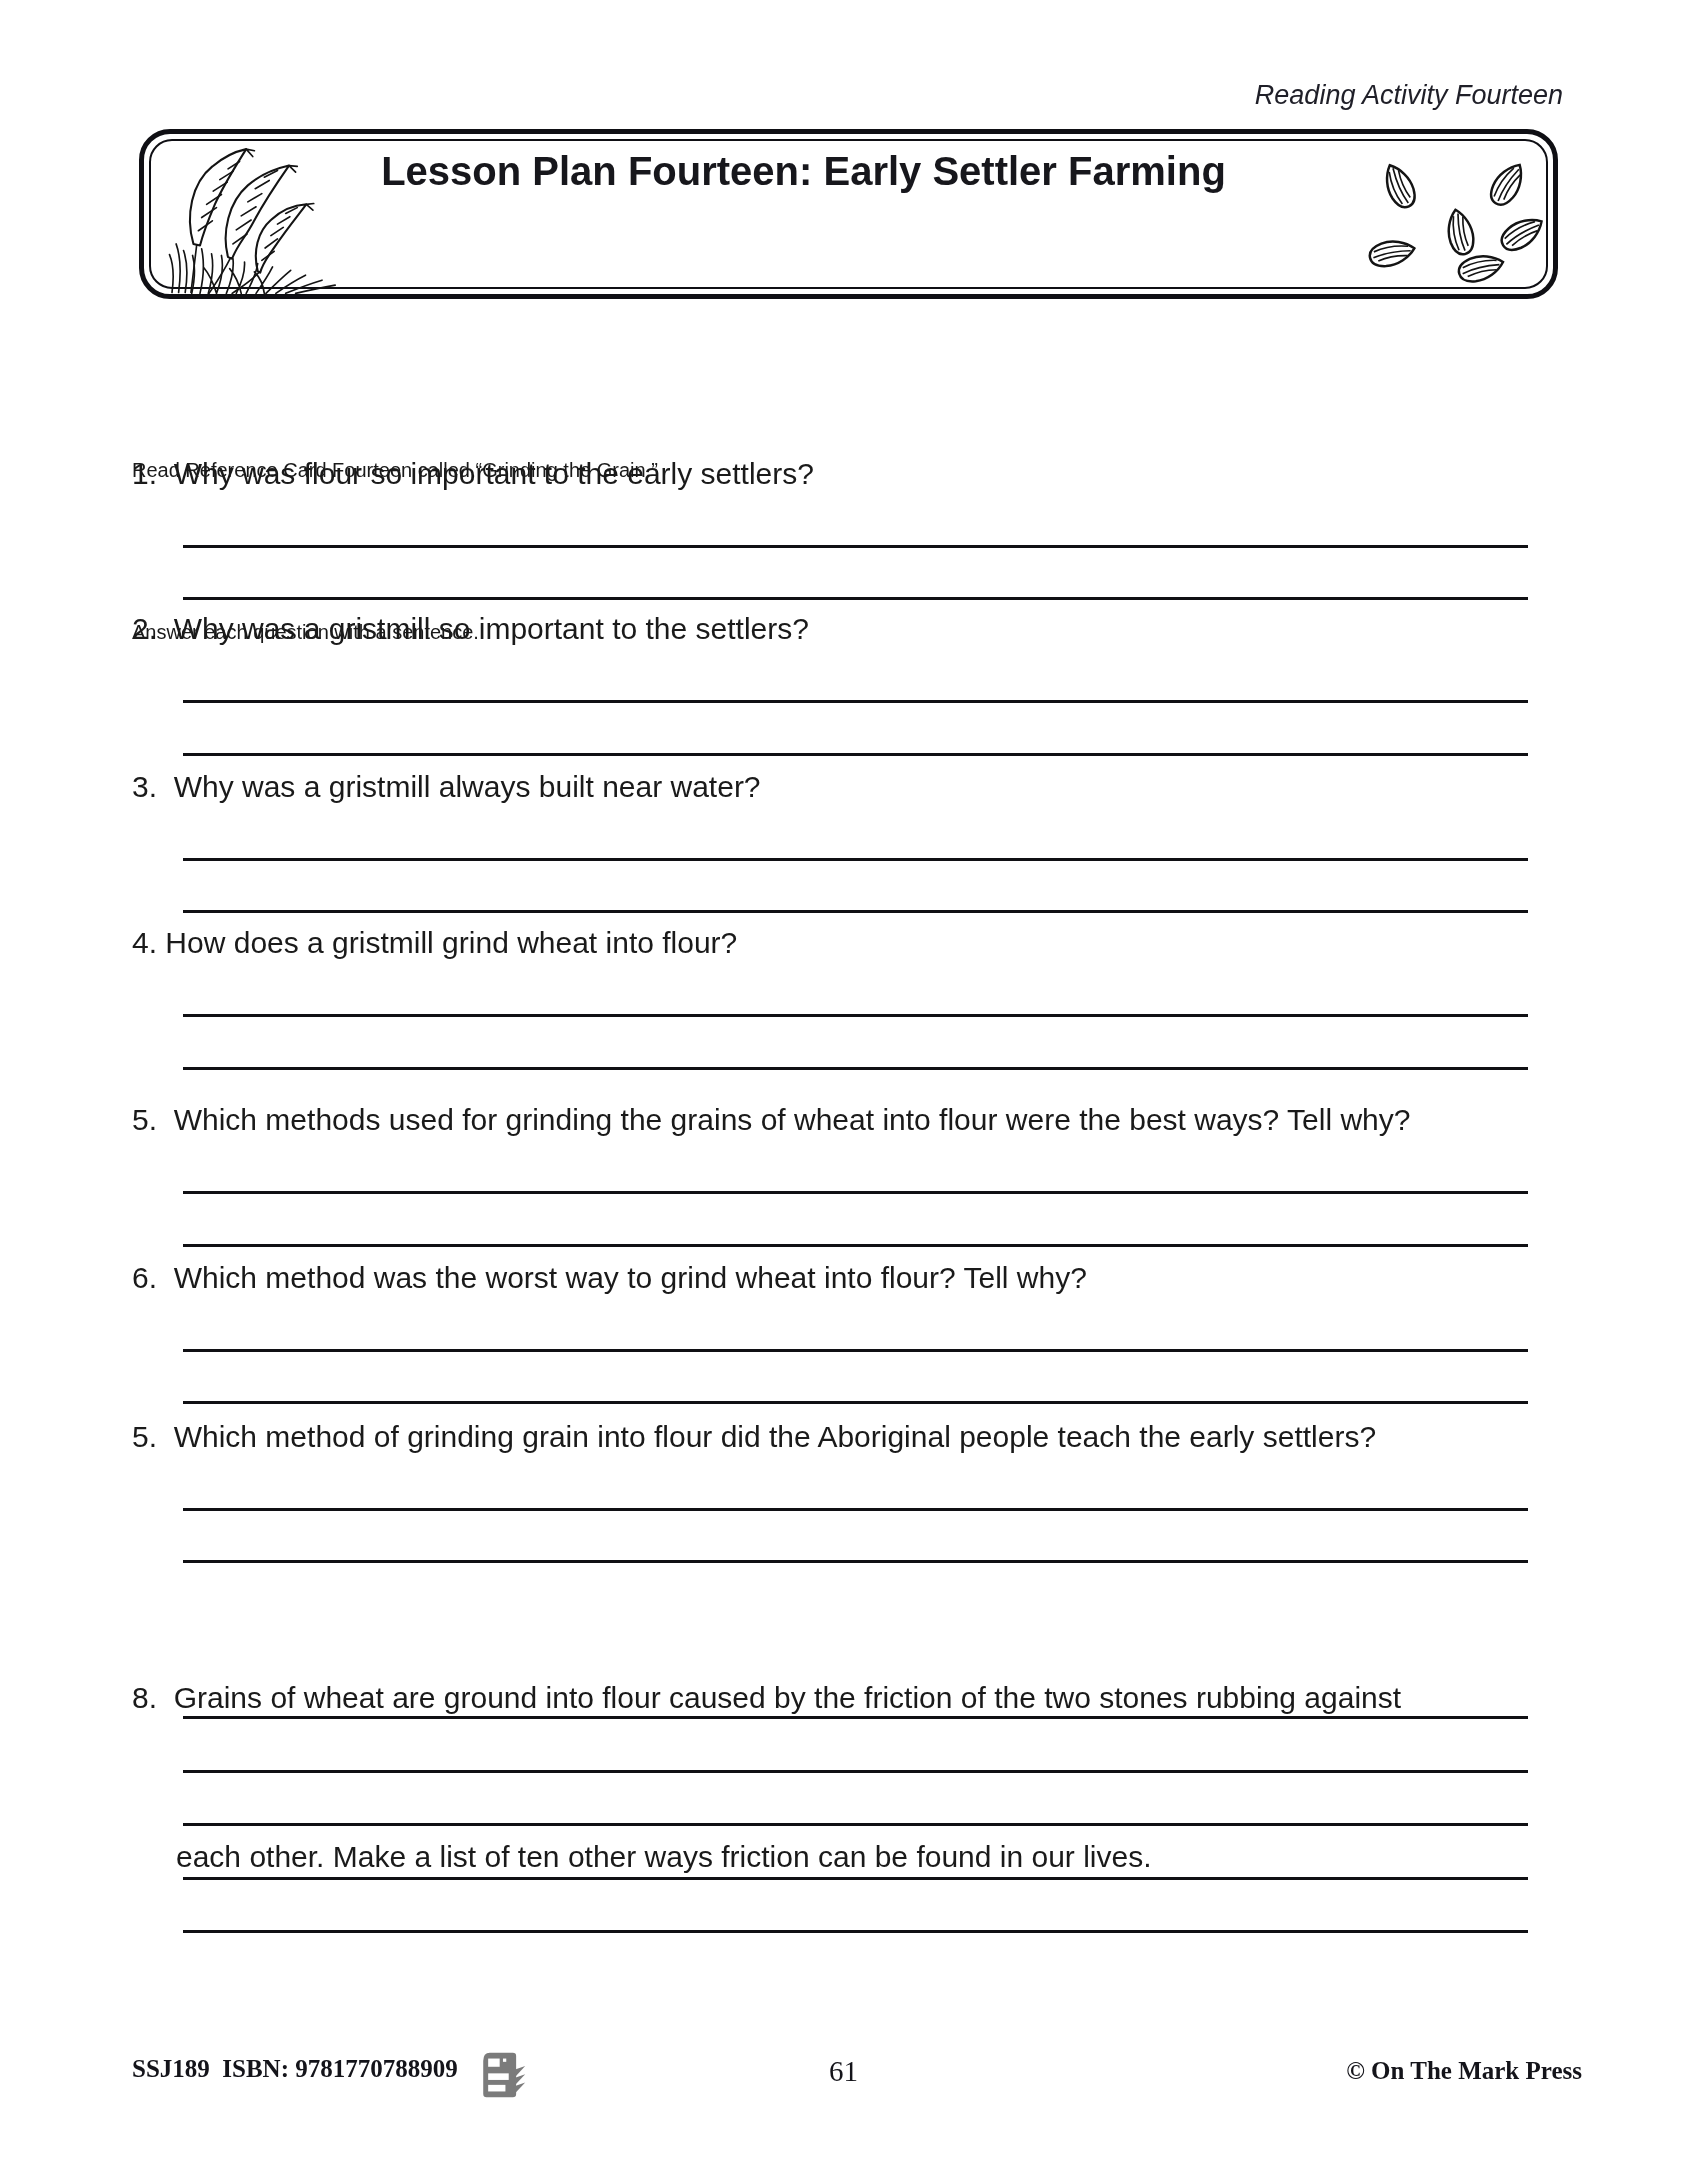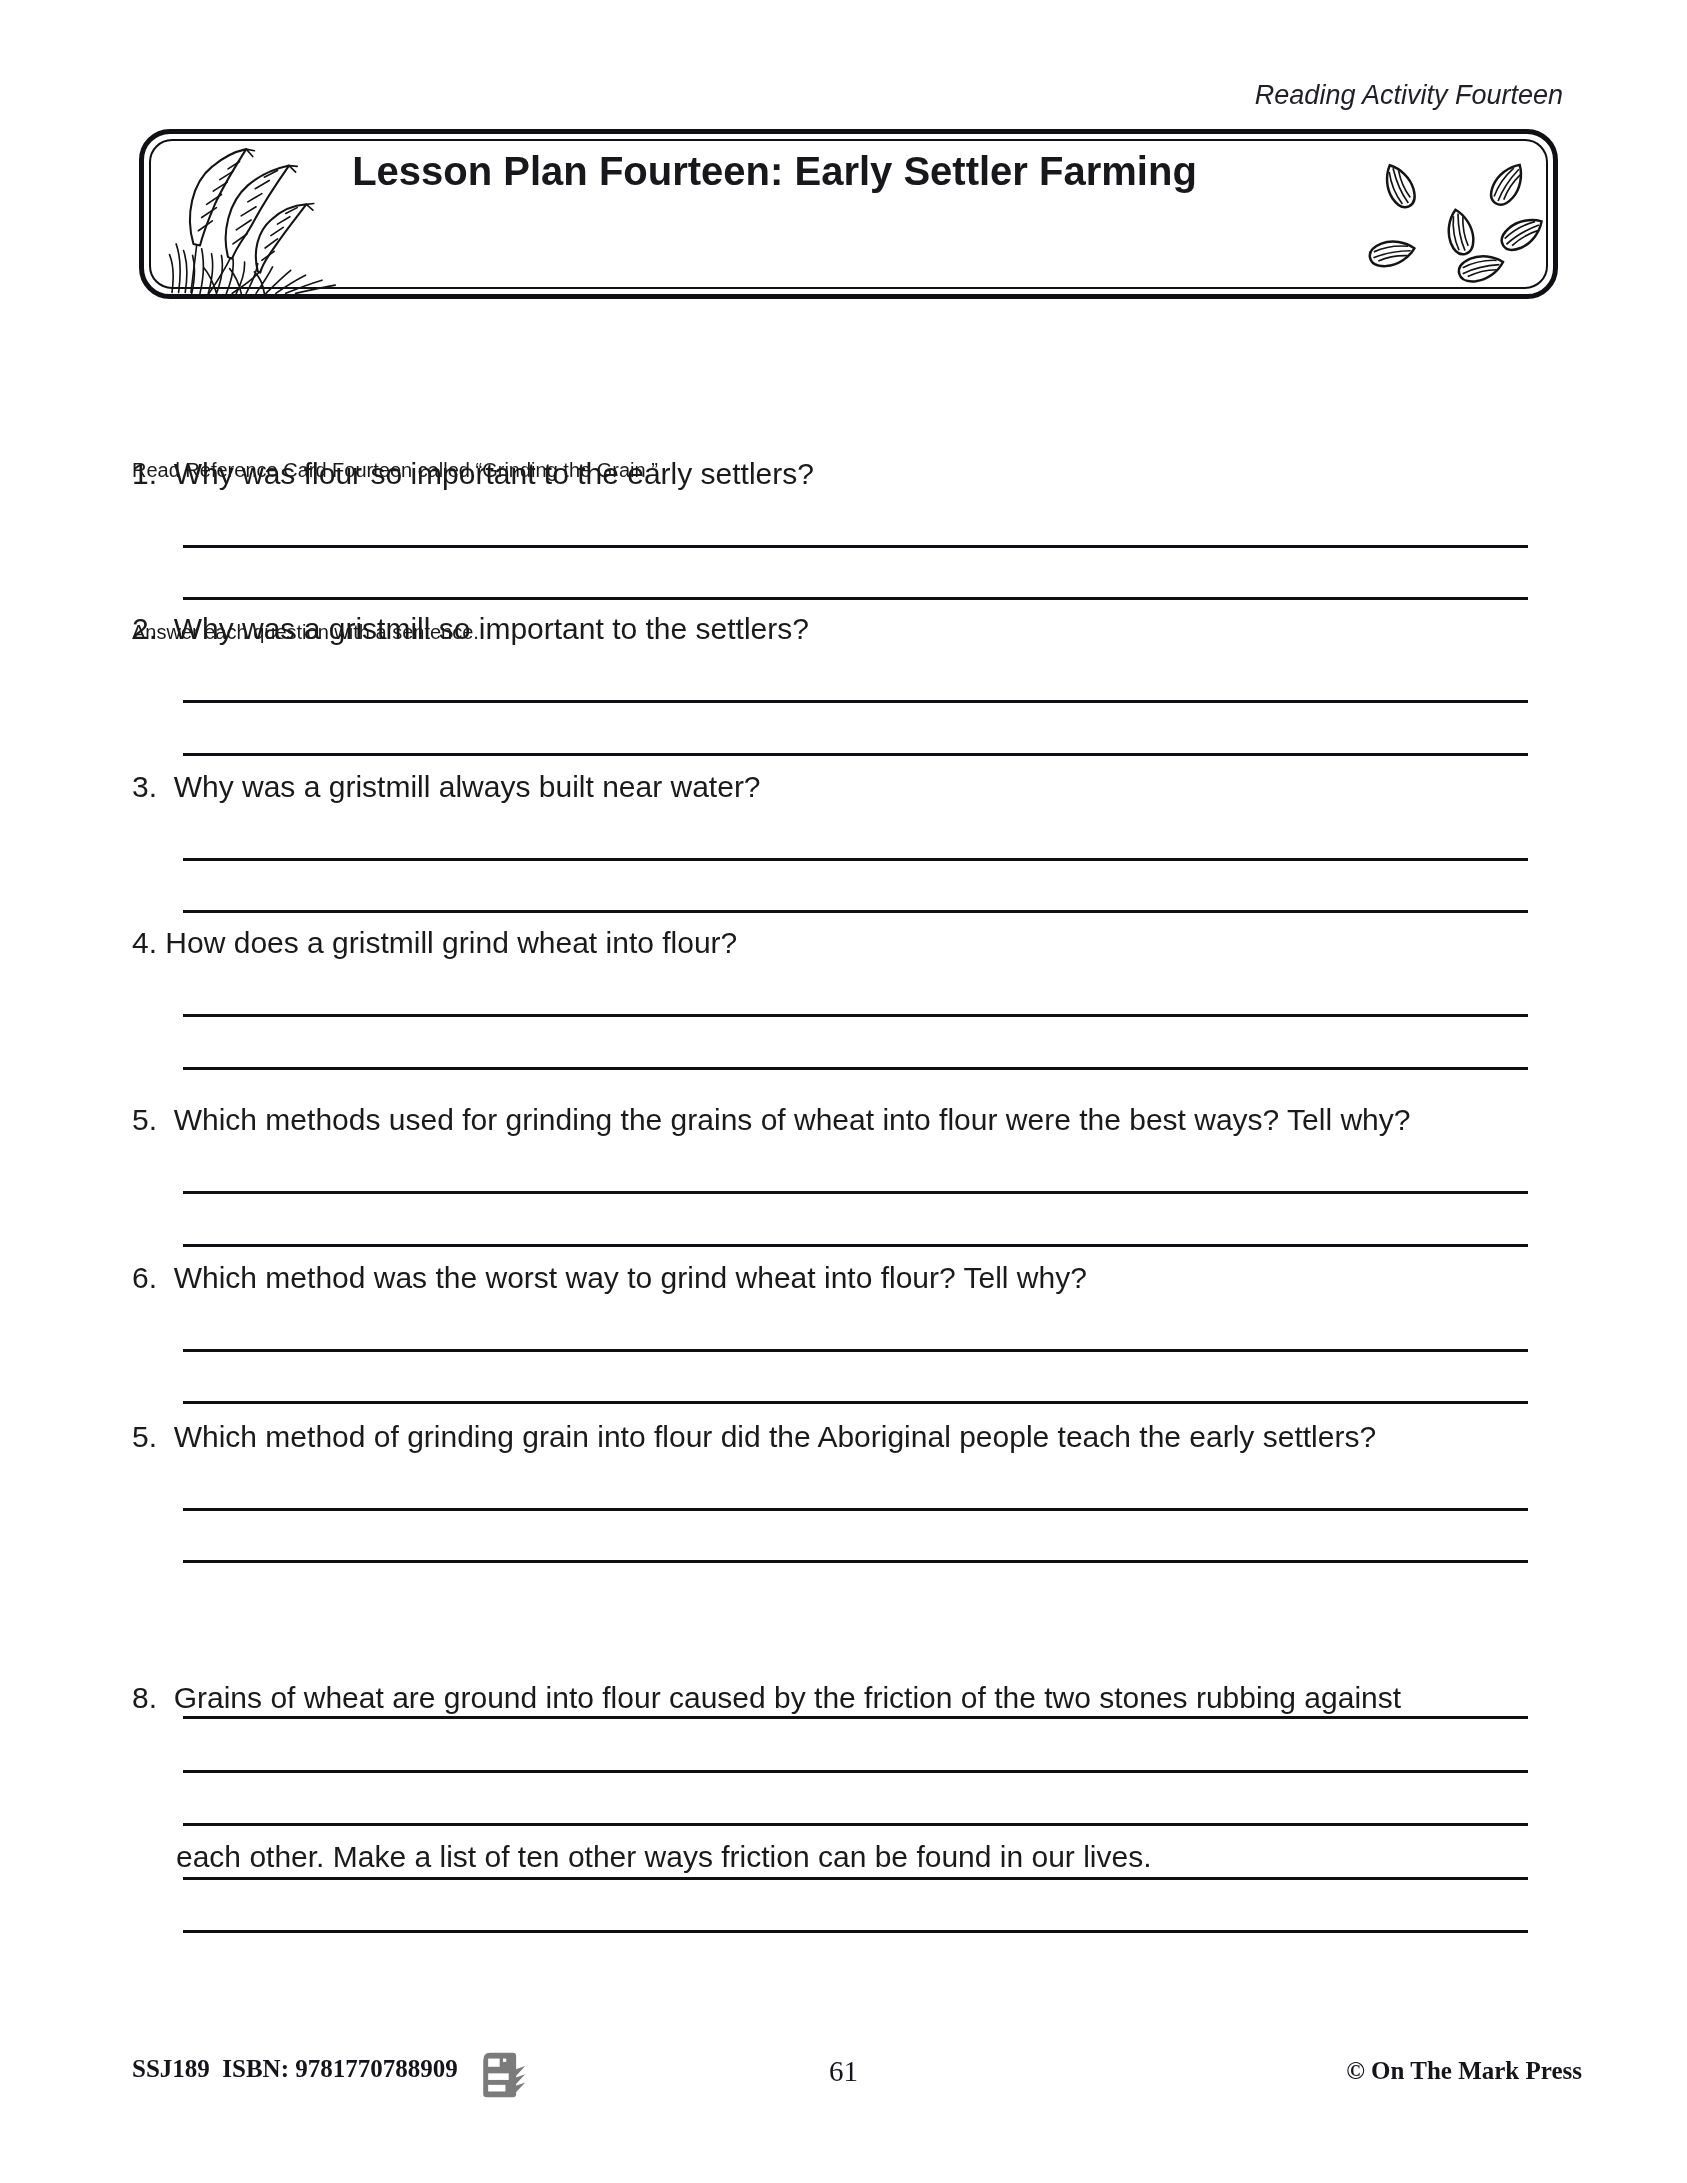--- a/index.html
+++ b/index.html
@@ -23,21 +23,21 @@
     border-radius:31px;
     background:#ffffff;
   }
   .header-box-inner {
     position:absolute; left:5px; top:5px; right:5px; bottom:5px;
     border:2.5px solid #0f0f14;
     border-radius:23px;
   }
   .title-line1 {
     position:absolute; left:139px; top:149px; width:1271px;
-    text-align:center; font-size:40px; font-weight:bold; color:#17171c;
+    text-align:center; font-size:40px; font-weight:bold; color:#17171c;padding-left:29px;
   }
   .title-line2 {
     position:absolute; left:139px; top:203px; width:1419px;
     text-align:center; font-size:50px; font-weight:bold; color:#17171c;
   }
   .art { position:absolute; }
   .instructions {
     position:absolute; left:132px; top:335px;
     font-size:20px; line-height:54px; white-space:pre-wrap;
   }

